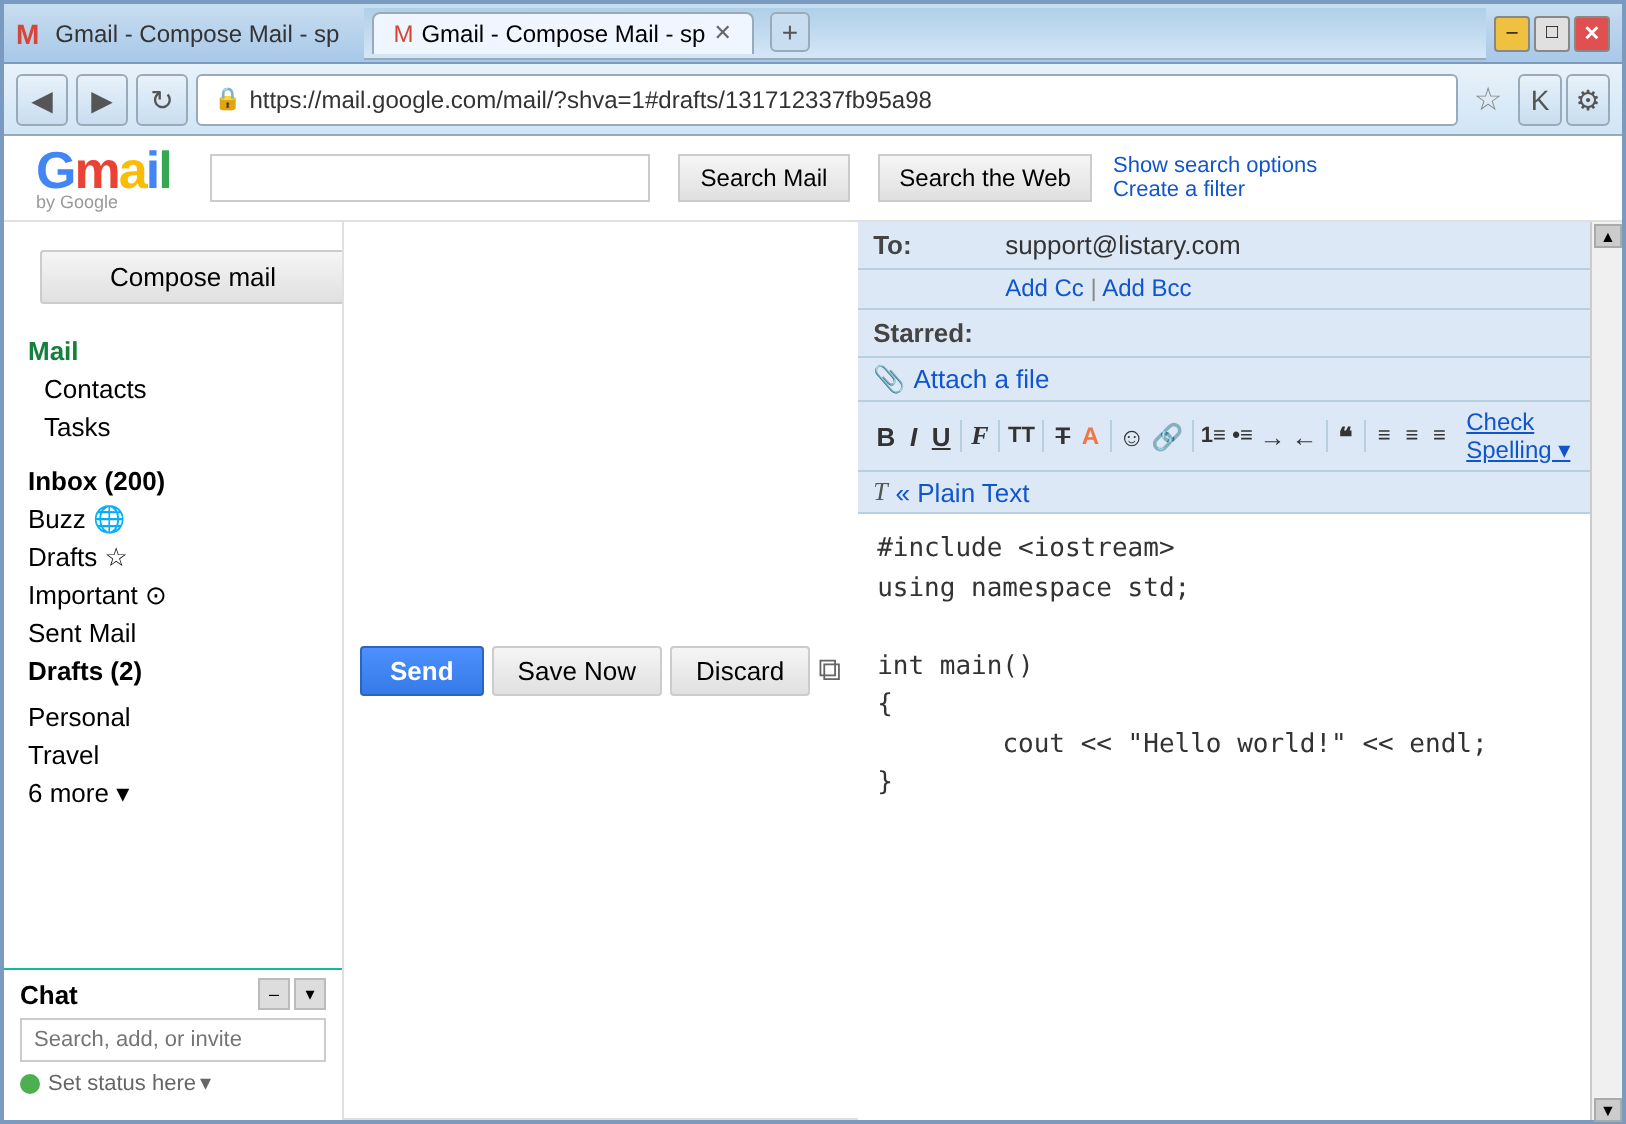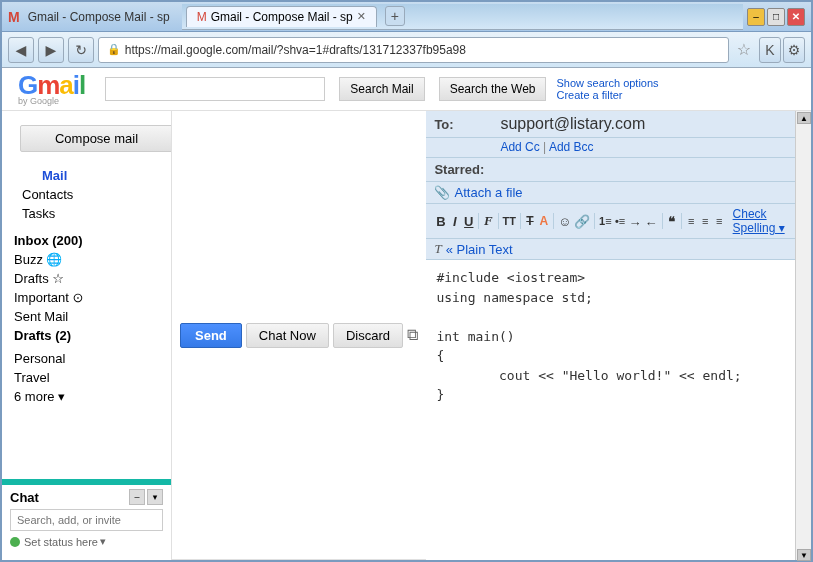--- a/index.html
+++ b/index.html
@@ -24,21 +24,21 @@
 
     
     .gmail-header { background: white; padding: 6px 10px; display: flex; align-items: center; border-bottom: 1px solid #e0e0e0; }
     .search-input { width: 240px; height: 26px; border: 1px solid #ccc; padding: 0 6px; font-size: 12px; }
     .search-btn { height: 26px; padding: 0 10px; background: linear-gradient(to bottom, #f5f5f5, #e0e0e0); border: 1px solid #ccc; font-size: 12px; cursor: pointer; margin-left: 4px; }
 
     
     .sidebar { width: 175px; background: white; border-right: 1px solid #e0e0e0; padding: 8px 0; flex-shrink: 0; overflow-y: auto; }
     .compose-btn { margin: 0 10px 10px; padding: 5px 10px; background: linear-gradient(to bottom, #f5f5f5, #e0e0e0); border: 1px solid #ccc; border-radius: 2px; cursor: pointer; font-size: 13px; width: calc(100% - 20px); }
     .sidebar-item { padding: 2px 10px; cursor: pointer; display: flex; align-items: center; justify-content: space-between; }
-    .sidebar-item.active { font-weight: bold; color: #1d4ed8; margin-left: 28px; }
+    .sidebar-item.active { font-weight: bold; color: #15803d; }
 
     
     .main-area { flex: 1; display: flex; flex-direction: column; overflow: hidden; }
     .tb-btn { width: 22px; height: 22px; display: flex; align-items: center; justify-content: center; cursor: pointer; font-size: 12px; color: #333; border: 1px solid transparent; border-radius: 2px; font-weight: bold; }
 
     
     .win-ctrl { display: flex; gap: 2px; margin-left: auto; }
     .win-btn { width: 18px; height: 18px; border: 1px solid #888; border-radius: 2px; display: flex; align-items: center; justify-content: center; font-size: 10px; cursor: pointer; }
     .win-min { background: #f0c040; }
     .win-max { background: #e0e0e0; }
@@ -143,51 +143,51 @@
             <span>Personal</span>
           </div>
           <div class="sidebar-item" style="padding:2px 12px; cursor:pointer;">
             <span>Travel</span>
           </div>
           <div class="sidebar-item" style="padding:2px 12px; cursor:pointer;">
             <span>6 more ▾</span>
           </div>
         </div>
 
-        <div style="border-top:6px solid #14b8a6; padding:4px 8px;">
+        <div style="border-top:1px solid #14b8a6; padding:4px 8px;">
           <div style="display:flex; align-items:center; justify-content:space-between;">
             <span style="font-weight:bold; font-size:13px;">Chat</span>
             <div style="display:flex; gap:2px;">
               <div style="width:16px; height:16px; background:#ddd; border:1px solid #bbb; font-size:9px; cursor:pointer; display:flex; align-items:center; justify-content:center;">–</div>
               <div style="width:16px; height:16px; background:#ddd; border:1px solid #bbb; font-size:9px; cursor:pointer; display:flex; align-items:center; justify-content:center;">▾</div>
             </div>
           </div>
           <input type="text" style="width: 100%; height: 22px; border: 1px solid rgb(204, 204, 204); padding: 0px 6px; font-size: 11px; color: rgb(153, 153, 153); margin-top: 4px;" placeholder="Search, add, or invite">
           <div style="display:flex; align-items:center; margin-top:4px;">
             <div style="width:10px; height:10px; background:#4caf50; border-radius:50%;"></div>
             <span style="font-size:11px; color:#666; margin-left:4px;">Set status here</span>
             <span style="font-size:11px; color:#666; margin-left:2px;">▾</span>
           </div>
         </div>
       </div>
 
       <div class="main-area" style="display:flex; flex-direction:row; flex:1; overflow:hidden;">
 
         <div style="background:white; padding:4px 8px; display:flex; align-items:center; gap:4px; border-bottom:1px solid #e0e0e0;">
           <button style="padding:4px 14px; background:linear-gradient(to bottom,#4d90fe,#357ae8); border:1px solid #2a65c0; color:white; font-size:13px; cursor:pointer; border-radius:2px; font-weight:bold;">Send</button>
-          <button style="padding:4px 12px; background:linear-gradient(to bottom,#f5f5f5,#e0e0e0); border:1px solid #ccc; font-size:13px; cursor:pointer; border-radius:2px;">Chat Now</button>
+          <button style="padding:4px 12px; background:linear-gradient(to bottom,#f5f5f5,#e0e0e0); border:1px solid #ccc; font-size:13px; cursor:pointer; border-radius:2px;">Save Now</button>
           <button style="padding:4px 12px; background:linear-gradient(to bottom,#f5f5f5,#e0e0e0); border:1px solid #ccc; font-size:13px; cursor:pointer; border-radius:2px;">Discard</button>
           <span style="font-size:16px; color:#666; cursor:pointer;">⧉</span>
         </div>
 
         <div style="flex:1; display:flex; flex-direction:column; background:#fdba74; overflow:hidden;">
 
           <div style="display:flex; align-items:center; padding:4px 8px; border-bottom:1px solid #b8cfe0; background:#dce8f5;">
             <span style="font-weight:bold; color:#444; min-width:66px; font-size:13px;">To:</span>
-            <input type="text" style="flex: 1 1 0%; border: none; background: transparent; font-size: 16px; outline: none; color: rgb(51, 51, 51);" value="support@listary.com">
+            <input type="text" style="flex: 1 1 0%; border: none; background: transparent; font-size: 13px; outline: none; color: rgb(51, 51, 51);" value="support@listary.com">
           </div>
 
           <div style="padding:2px 8px 3px 74px; background:#dce8f5; border-bottom:1px solid #b8cfe0; font-size:12px;">
             <a href="#" style="color:#1155cc; text-decoration:none;">Add Cc</a>
             <span style="color:#888;"> | </span>
             <a href="#" style="color:#1155cc; text-decoration:none;">Add Bcc</a>
           </div>
 
           <div style="display:flex; align-items:center; padding:4px 8px; border-bottom:1px solid #b8cfe0; background:#dce8f5;">
             <span style="font-weight:bold; color:#444; min-width:66px; font-size:13px;">Starred:</span>

